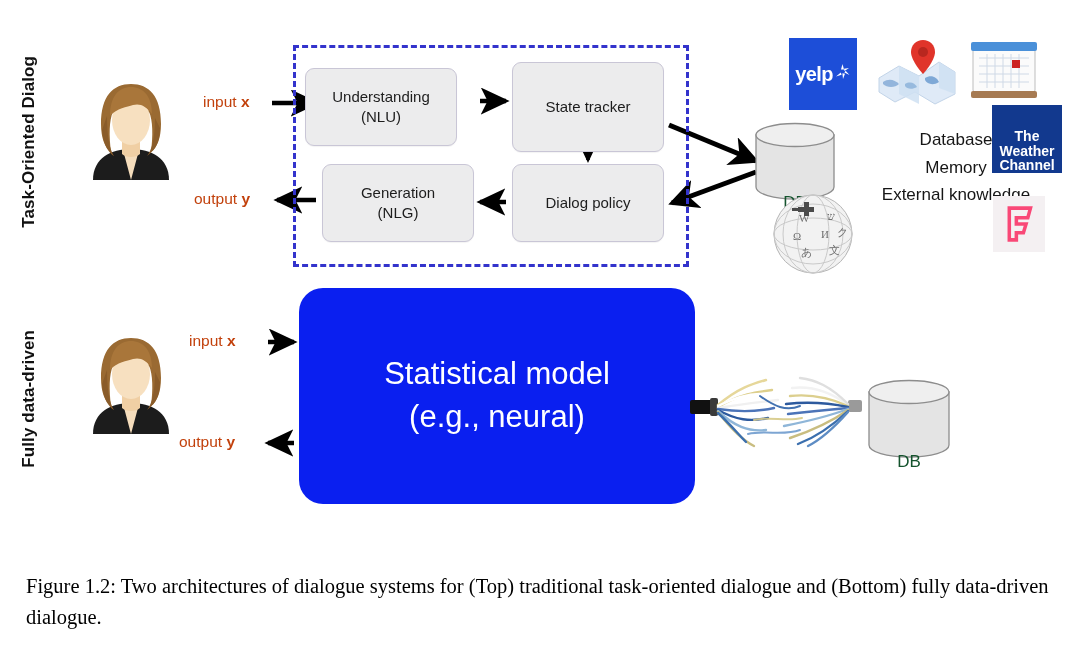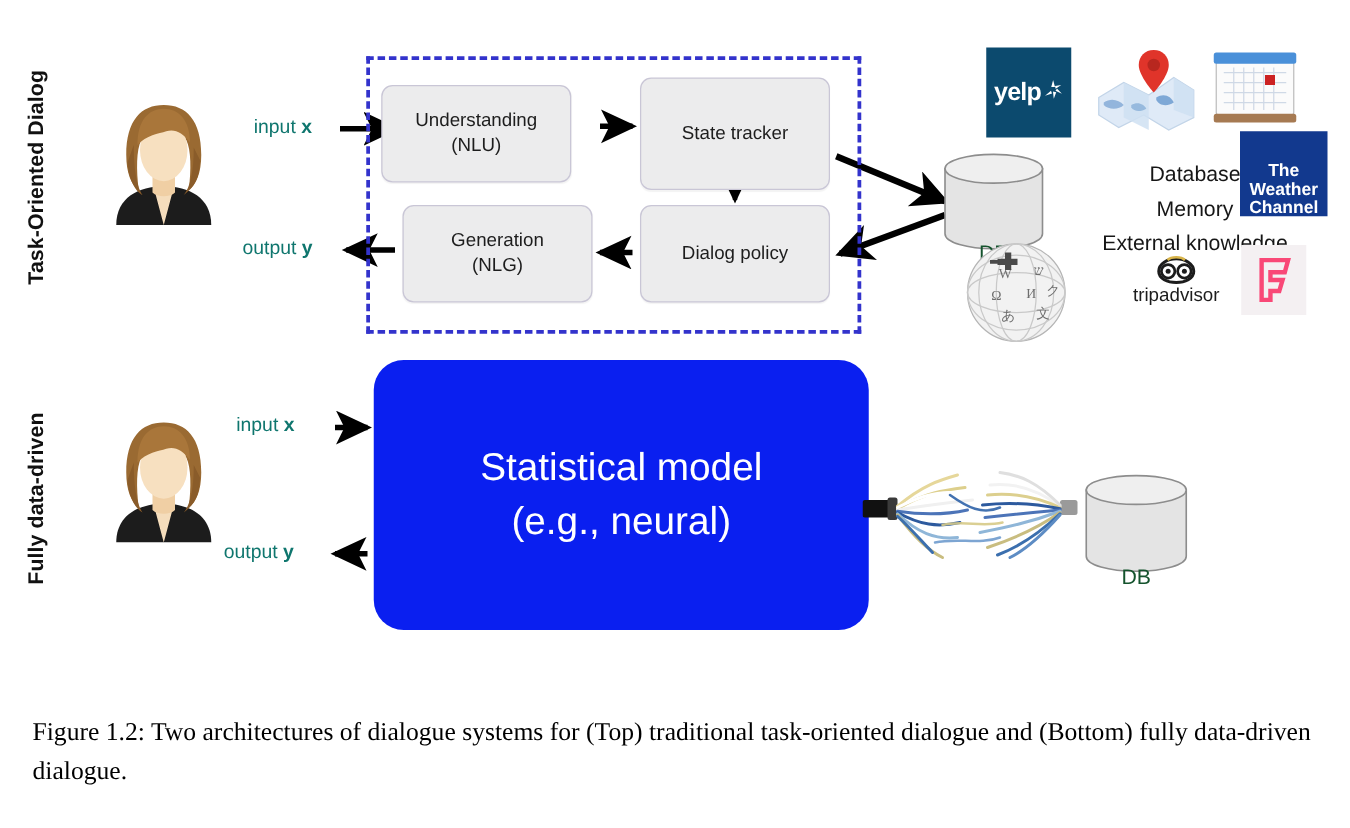--- a/index.html
+++ b/index.html
@@ -43,21 +43,21 @@
     transform: rotate(-90deg) translate(-100%, 0);
   }
 
   
   .avatar { width: 96px; height: 104px; }
 
   
   .io-label {
     font-family: "Liberation Sans", sans-serif;
     font-size: 15.5px;
-    color: #0f766e;
+    color: #c2410c;
     white-space: nowrap;
   }
   .io-label b { font-weight: bold; }
 
   
   #dashed-box {
     left: 293px;
     top: 45px;
     width: 396px;
     height: 222px;
@@ -132,21 +132,21 @@
     color: #161616;
     line-height: 1.62;
     white-space: nowrap;
   }
 
   
   .logo { position: absolute; }
 
   #logo-yelp {
     left: 789px; top: 38px; width: 68px; height: 72px;
-    background: #0c4a6e;
+    background: #1d4ed8;
     display: flex; align-items: center; justify-content: center;
   }
   .yelp-word {
     font-family: "Liberation Sans", sans-serif;
     font-weight: bold;
     font-size: 20px;
     color: #ffffff;
     letter-spacing: -0.6px;
   }
 
@@ -380,33 +380,20 @@
         <text x="66" y="44">ク</text>
       </g>
       <g fill="#4a4a4a">
         <rect x="27" y="15" width="16" height="5"></rect>
         <rect x="33" y="10" width="5" height="14"></rect>
         <rect x="21" y="16" width="7" height="3"></rect>
       </g>
     </svg>
   </div>
 
-  <div class="logo" id="logo-tripadvisor">
-    <svg viewBox="0 0 96 26" width="96" height="26" style="display:block;">
-      <g transform="translate(27,0)">
-        <path d="M21 4 C28 4 35 8 35 14 C35 20 28 23 21 23 C14 23 7 20 7 14 C7 8 14 4 21 4 Z" fill="none" stroke="#1c1c1c" stroke-width="2.4"></path>
-        <circle cx="14.5" cy="14" r="5.4" fill="none" stroke="#1c1c1c" stroke-width="2.2"></circle>
-        <circle cx="27.5" cy="14" r="5.4" fill="none" stroke="#1c1c1c" stroke-width="2.2"></circle>
-        <circle cx="14.5" cy="14" r="2" fill="#1c1c1c"></circle>
-        <circle cx="27.5" cy="14" r="2" fill="#1c1c1c"></circle>
-        <path d="M14 5 C17 2 25 2 28 5" fill="none" stroke="#d8b44a" stroke-width="2"></path>
-      </g>
-    </svg>
-    <div class="ta-word">tripadvisor</div>
-  </div>
 
   <div class="logo" id="logo-foursquare">
     <svg viewBox="0 0 34 40" width="30" height="36">
       <path d="M6 2 L30 2 L27 13 L14 13 L14 20 L25 20 L22 30 L14 30 L14 38 L6 38 Z" fill="none" stroke="#f94877" stroke-width="4" stroke-linejoin="miter"></path>
     </svg>
   </div>
 
   <div class="abs" style="left:83px; top:330px;">
     <svg class="avatar" viewBox="0 0 96 104">
       <path d="M10 104 C10 82 28 73 48 73 C68 73 86 82 86 104 Z" fill="#1c1c1c"></path>

